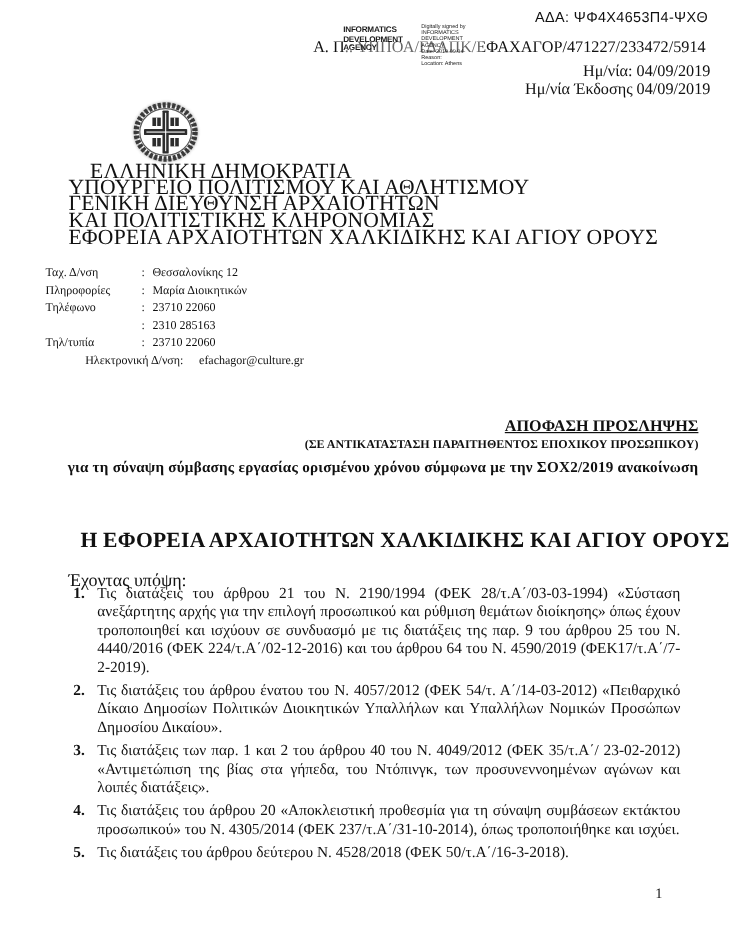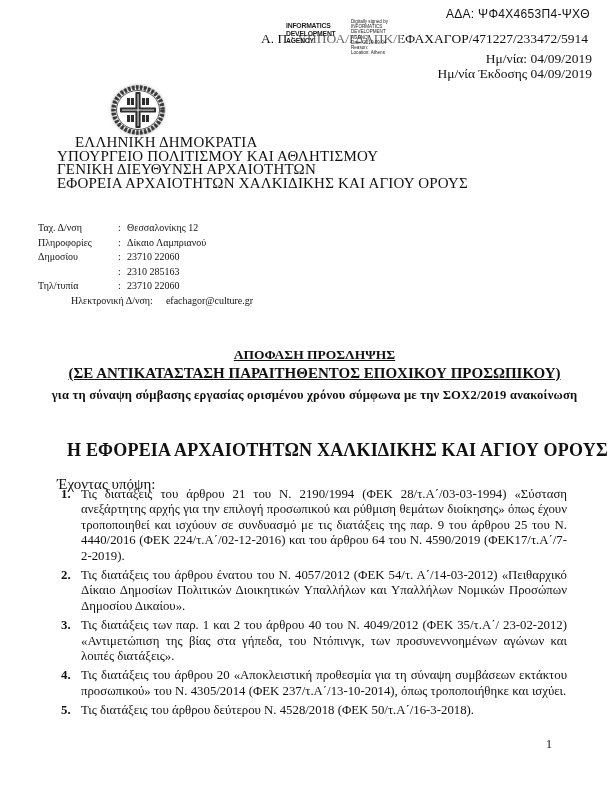--- a/index.html
+++ b/index.html
@@ -30,34 +30,34 @@
     position:absolute;left:286px;top:13px;width:116px;height:44px;
     display:flex;gap:3px;
     font-family:"Liberation Sans","DejaVu Sans",sans-serif;
     color:#1c1c1c;background:rgba(255,255,255,.35);
   }
   .stamp-left{width:62px;font-size:6.8px;font-weight:bold;line-height:7.6px;letter-spacing:-.2px;padding-top:9px;}
   .stamp-right{width:50px;font-size:4.6px;line-height:5.2px;padding-top:6px;}
 
   
   .emblem{position:absolute;left:111px;top:85px;width:54px;height:50px;filter:drop-shadow(0 0 1.5px rgba(0,0,0,.45));}
-  .letterhead{position:absolute;left:57px;top:136px;font-size:15px;line-height:13.7px;letter-spacing:.2px;}
+  .letterhead{position:absolute;left:57px;top:136px;font-size:18px;line-height:13.7px;letter-spacing:.2px;}
   .lh-line:first-child{padding-left:18px;}
 
   
   .contact{position:absolute;left:38px;top:221px;font-size:10px;line-height:14.6px;}
   .c-label{display:inline-block;width:80px;}
   .c-sep{display:inline-block;width:9px;}
   .c-row.wide .c-label{width:auto;padding-right:4px;}
   .c-row.wide .c-sep{display:none;}
 
   
-  .title-block{position:absolute;left:47px;right:30px;top:347px;text-align:center;font-weight:bold;}
+  .title-block{position:absolute;left:47px;right:30px;top:347px;text-align:right;font-weight:bold;}
   .t1{font-size:13.5px;text-decoration:underline;}
-  .t2{font-size:15px;text-decoration:underline;margin-top:2px;}
+  .t2{font-size:10px;margin-top:2px;}
   .t3{font-size:12.6px;margin-top:6px;letter-spacing:.2px;}
 
   
   .body-heading{position:absolute;left:67px;top:440px;font-size:18px;font-weight:bold;letter-spacing:.2px;}
   .having{position:absolute;left:57px;top:476px;font-size:15px;}
   .list{position:absolute;left:57px;top:487px;width:510px;font-size:12.8px;line-height:15.4px;}
   .item{position:relative;margin-bottom:4px;}
   .item .num{position:absolute;left:4px;top:0;font-weight:bold;}
   .item .txt{margin-left:24px;text-align:justify;}
 
@@ -111,27 +111,28 @@
         <rect x="19.1" y="30" width="0.9" height="7"></rect>
         <rect x="34.1" y="30" width="0.9" height="7"></rect>
       </g>
     </svg>
   </div>
 
   <div class="letterhead">
       <div class="lh-line">ΕΛΛΗΝΙΚΗ ΔΗΜΟΚΡΑΤΙΑ</div>
       <div class="lh-line">ΥΠΟΥΡΓΕΙΟ ΠΟΛΙΤΙΣΜΟΥ ΚΑΙ ΑΘΛΗΤΙΣΜΟΥ</div>
       <div class="lh-line">ΓΕΝΙΚΗ ΔΙΕΥΘΥΝΣΗ ΑΡΧΑΙΟΤΗΤΩΝ</div>
+      <div class="lh-line">ΚΑΙ ΠΟΛΙΤΙΣΤΙΚΗΣ ΚΛΗΡΟΝΟΜΙΑΣ</div>
       <div class="lh-line">ΕΦΟΡΕΙΑ ΑΡΧΑΙΟΤΗΤΩΝ ΧΑΛΚΙΔΙΚΗΣ ΚΑΙ ΑΓΙΟΥ ΟΡΟΥΣ</div>
     </div>
 
   <div class="contact">
       <div class="c-row"><div class="c-label" style="display: inline-block;">Ταχ. Δ/νση</div><div class="c-sep" style="display: inline-block;">:</div><div class="c-value" style="display: inline-block;">Θεσσαλονίκης 12</div></div>
-      <div class="c-row"><div class="c-label" style="display: inline-block;">Πληροφορίες</div><div class="c-sep" style="display: inline-block;">:</div><div class="c-value" style="display: inline-block;">Δίκαιο Λαμπριανού</div></div>
-      <div class="c-row"><div class="c-label" style="display: inline-block;">Δημοσίου</div><div class="c-sep" style="display: inline-block;">:</div><div class="c-value" style="display: inline-block;">23710 22060</div></div>
+      <div class="c-row"><div class="c-label" style="display: inline-block;">Πληροφορίες</div><div class="c-sep" style="display: inline-block;">:</div><div class="c-value" style="display: inline-block;">Μαρία Διοικητικών</div></div>
+      <div class="c-row"><div class="c-label" style="display: inline-block;">Τηλέφωνο</div><div class="c-sep" style="display: inline-block;">:</div><div class="c-value" style="display: inline-block;">23710 22060</div></div>
       <div class="c-row"><div class="c-label" style="display: inline-block;"></div><div class="c-sep" style="display: inline-block;">:</div><div class="c-value" style="display: inline-block;">2310 285163</div></div>
       <div class="c-row"><div class="c-label" style="display: inline-block;">Τηλ/τυπία</div><div class="c-sep" style="display: inline-block;">:</div><div class="c-value" style="display: inline-block;">23710 22060</div></div>
       <div class="c-row wide"><div class="c-label" style="display: inline-block; margin-left: 33px;">Ηλεκτρονική Δ/νση:</div><div class="c-sep" style="display: inline-block;"></div><div class="c-value" style="display: inline-block;">efachagor@culture.gr</div></div>
     </div>
 
   <div class="title-block">
     <div class="t1">ΑΠΟΦΑΣΗ ΠΡΟΣΛΗΨΗΣ</div>
     <div class="t2">(ΣΕ ΑΝΤΙΚΑΤΑΣΤΑΣΗ ΠΑΡΑΙΤΗΘΕΝΤΟΣ ΕΠΟΧΙΚΟΥ ΠΡΟΣΩΠΙΚΟΥ)</div>
     <div class="t3">για τη σύναψη σύμβασης εργασίας ορισμένου χρόνου σύμφωνα με την ΣΟΧ2/2019 ανακοίνωση</div>
   </div>
@@ -147,21 +148,21 @@
       <div class="item">
         <div class="num" style="display: block;">2.</div>
         <div class="txt">Τις διατάξεις του άρθρου ένατου του Ν. 4057/2012 (ΦΕΚ 54/τ. Α΄/14-03-2012) «Πειθαρχικό Δίκαιο Δημοσίων Πολιτικών Διοικητικών Υπαλλήλων και Υπαλλήλων Νομικών Προσώπων Δημοσίου Δικαίου».</div>
       </div>
       <div class="item">
         <div class="num" style="display: block;">3.</div>
         <div class="txt">Τις διατάξεις των παρ. 1 και 2 του άρθρου 40 του Ν. 4049/2012 (ΦΕΚ 35/τ.Α΄/ 23-02-2012) «Αντιμετώπιση της βίας στα γήπεδα, του Ντόπινγκ, των προσυνεννοημένων αγώνων και λοιπές διατάξεις».</div>
       </div>
       <div class="item">
         <div class="num" style="display: block;">4.</div>
-        <div class="txt">Τις διατάξεις του άρθρου 20 «Αποκλειστική προθεσμία για τη σύναψη συμβάσεων εκτάκτου προσωπικού» του Ν. 4305/2014 (ΦΕΚ 237/τ.Α΄/13-10-2014), όπως τροποποιήθηκε και ισχύει.</div>
+        <div class="txt">Τις διατάξεις του άρθρου 20 «Αποκλειστική προθεσμία για τη σύναψη συμβάσεων εκτάκτου προσωπικού» του Ν. 4305/2014 (ΦΕΚ 237/τ.Α΄/31-10-2014), όπως τροποποιήθηκε και ισχύει.</div>
       </div>
       <div class="item">
         <div class="num" style="display: block;">5.</div>
         <div class="txt">Τις διατάξεις του άρθρου δεύτερου  Ν. 4528/2018 (ΦΕΚ 50/τ.Α΄/16-3-2018).</div>
       </div>
     </div>
 
   <div class="pageno">1</div>
 </div>
 

